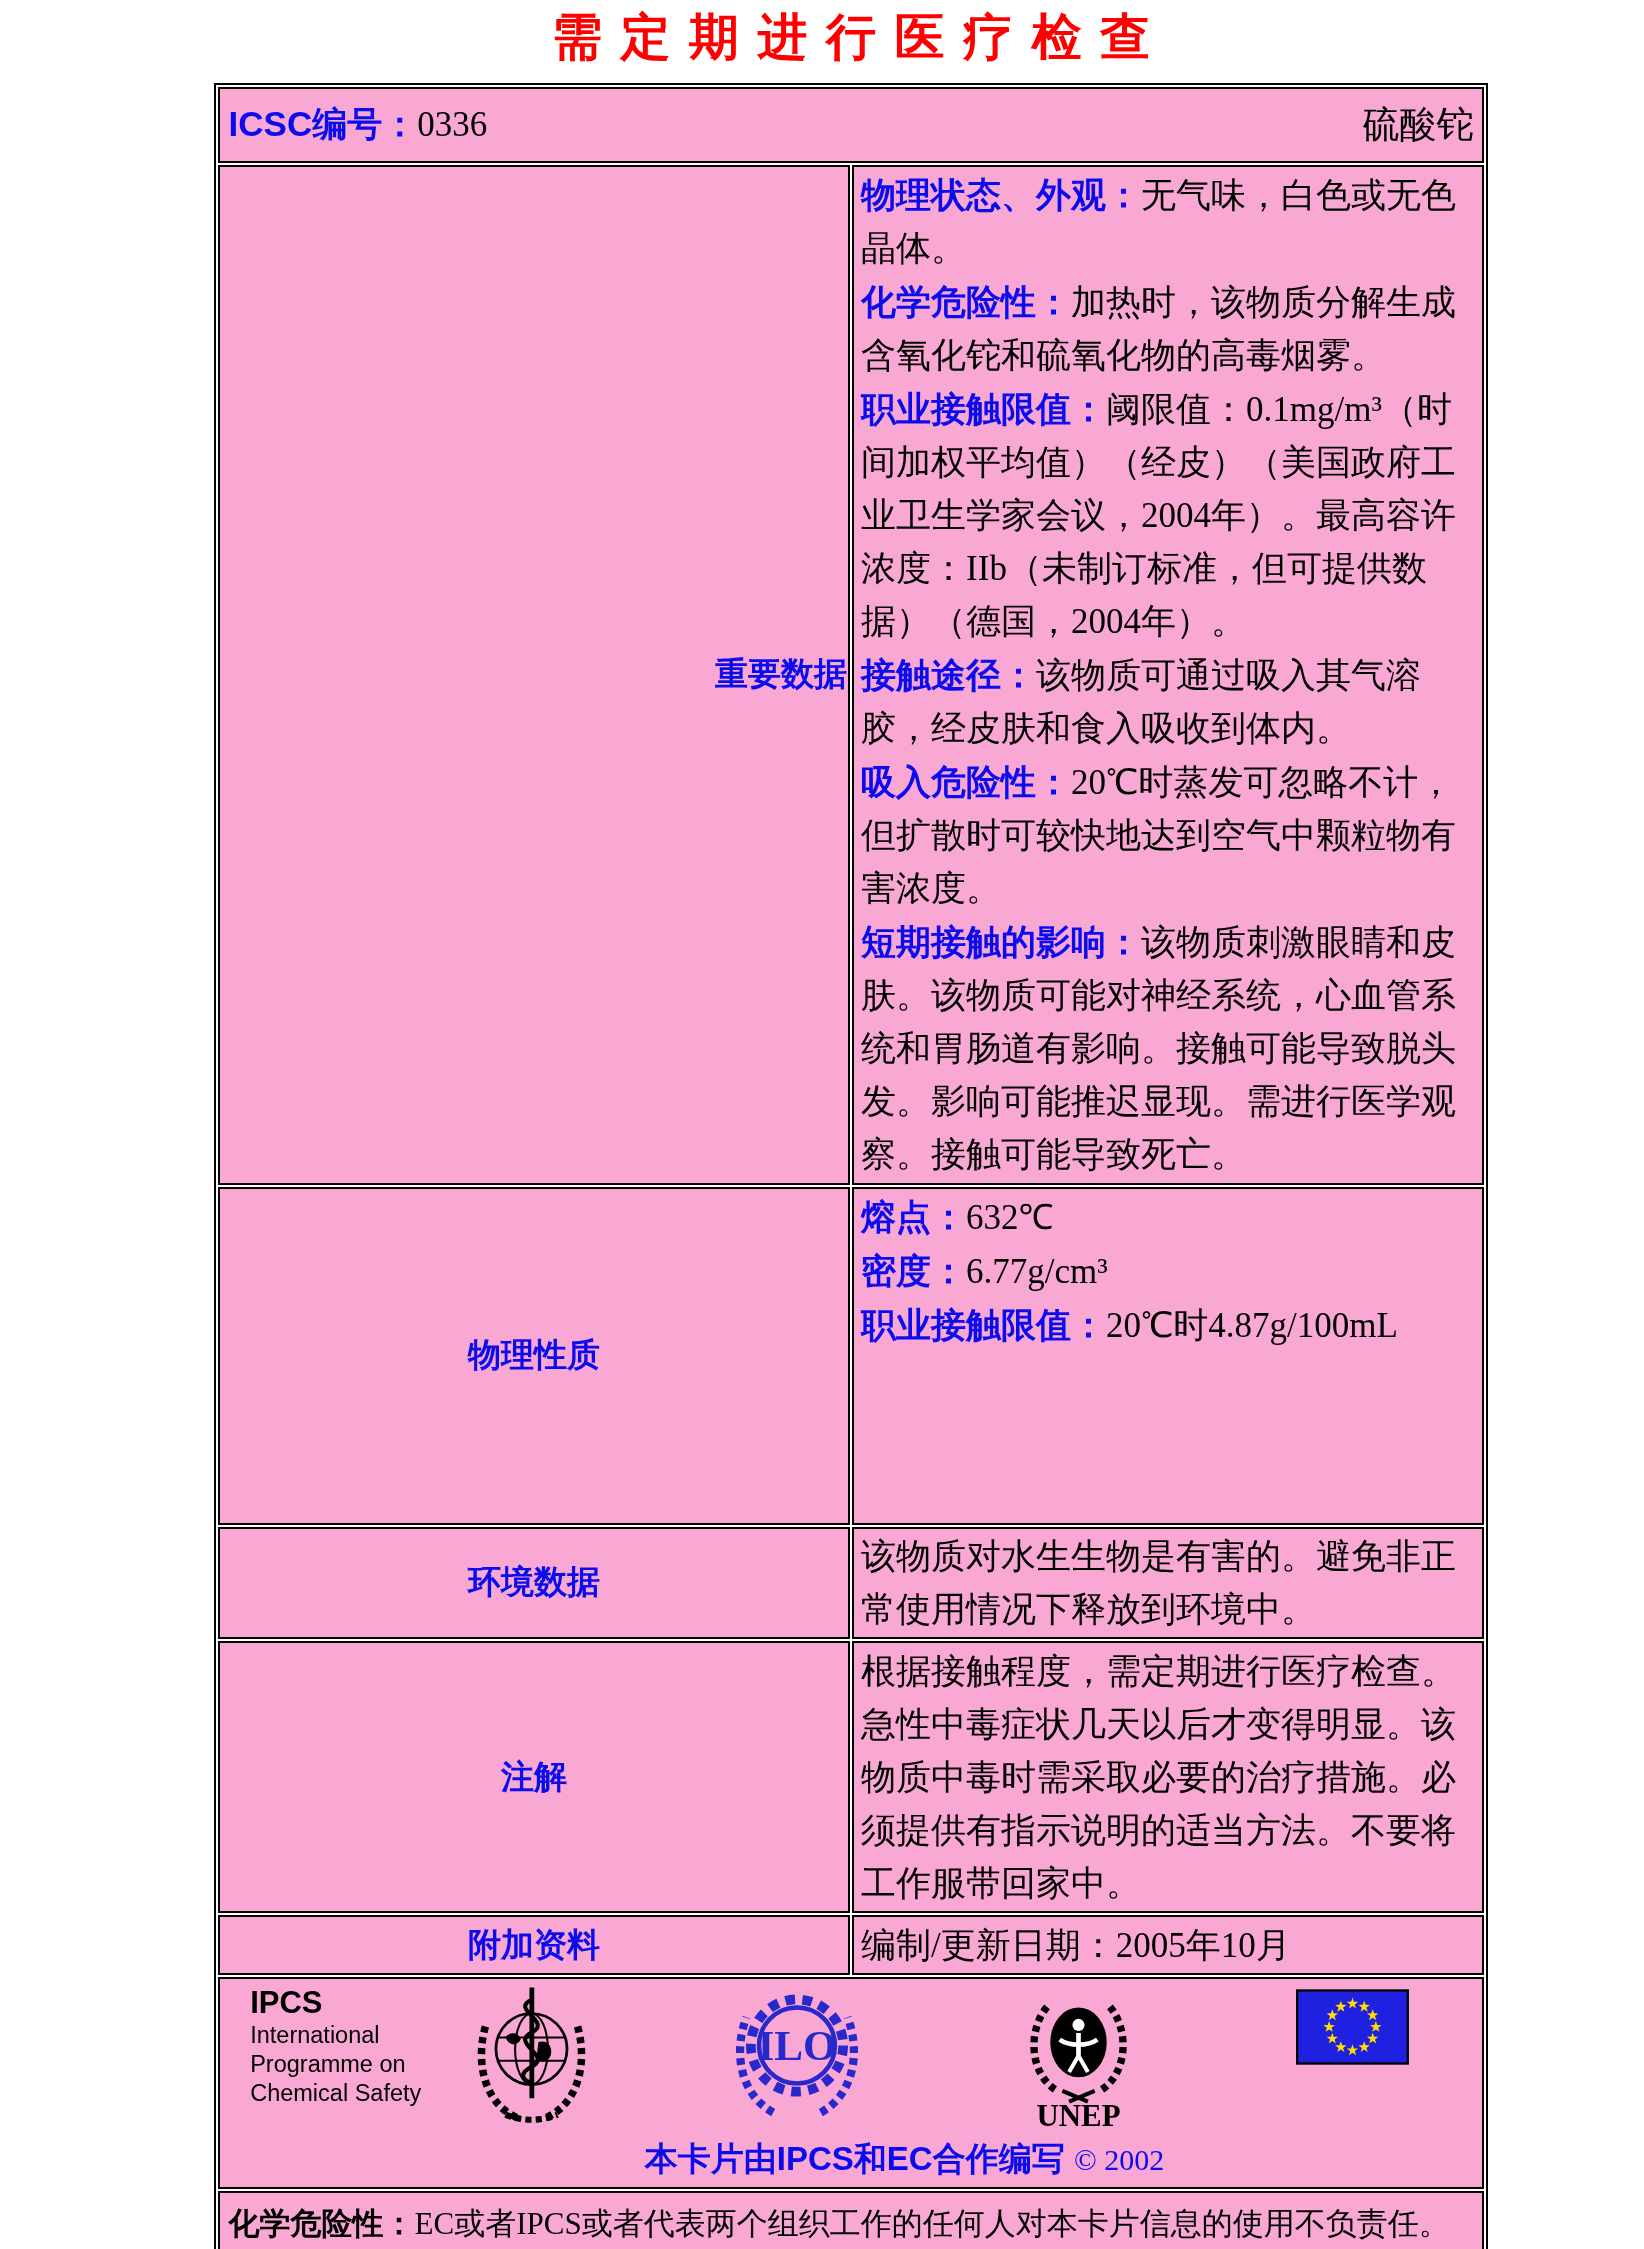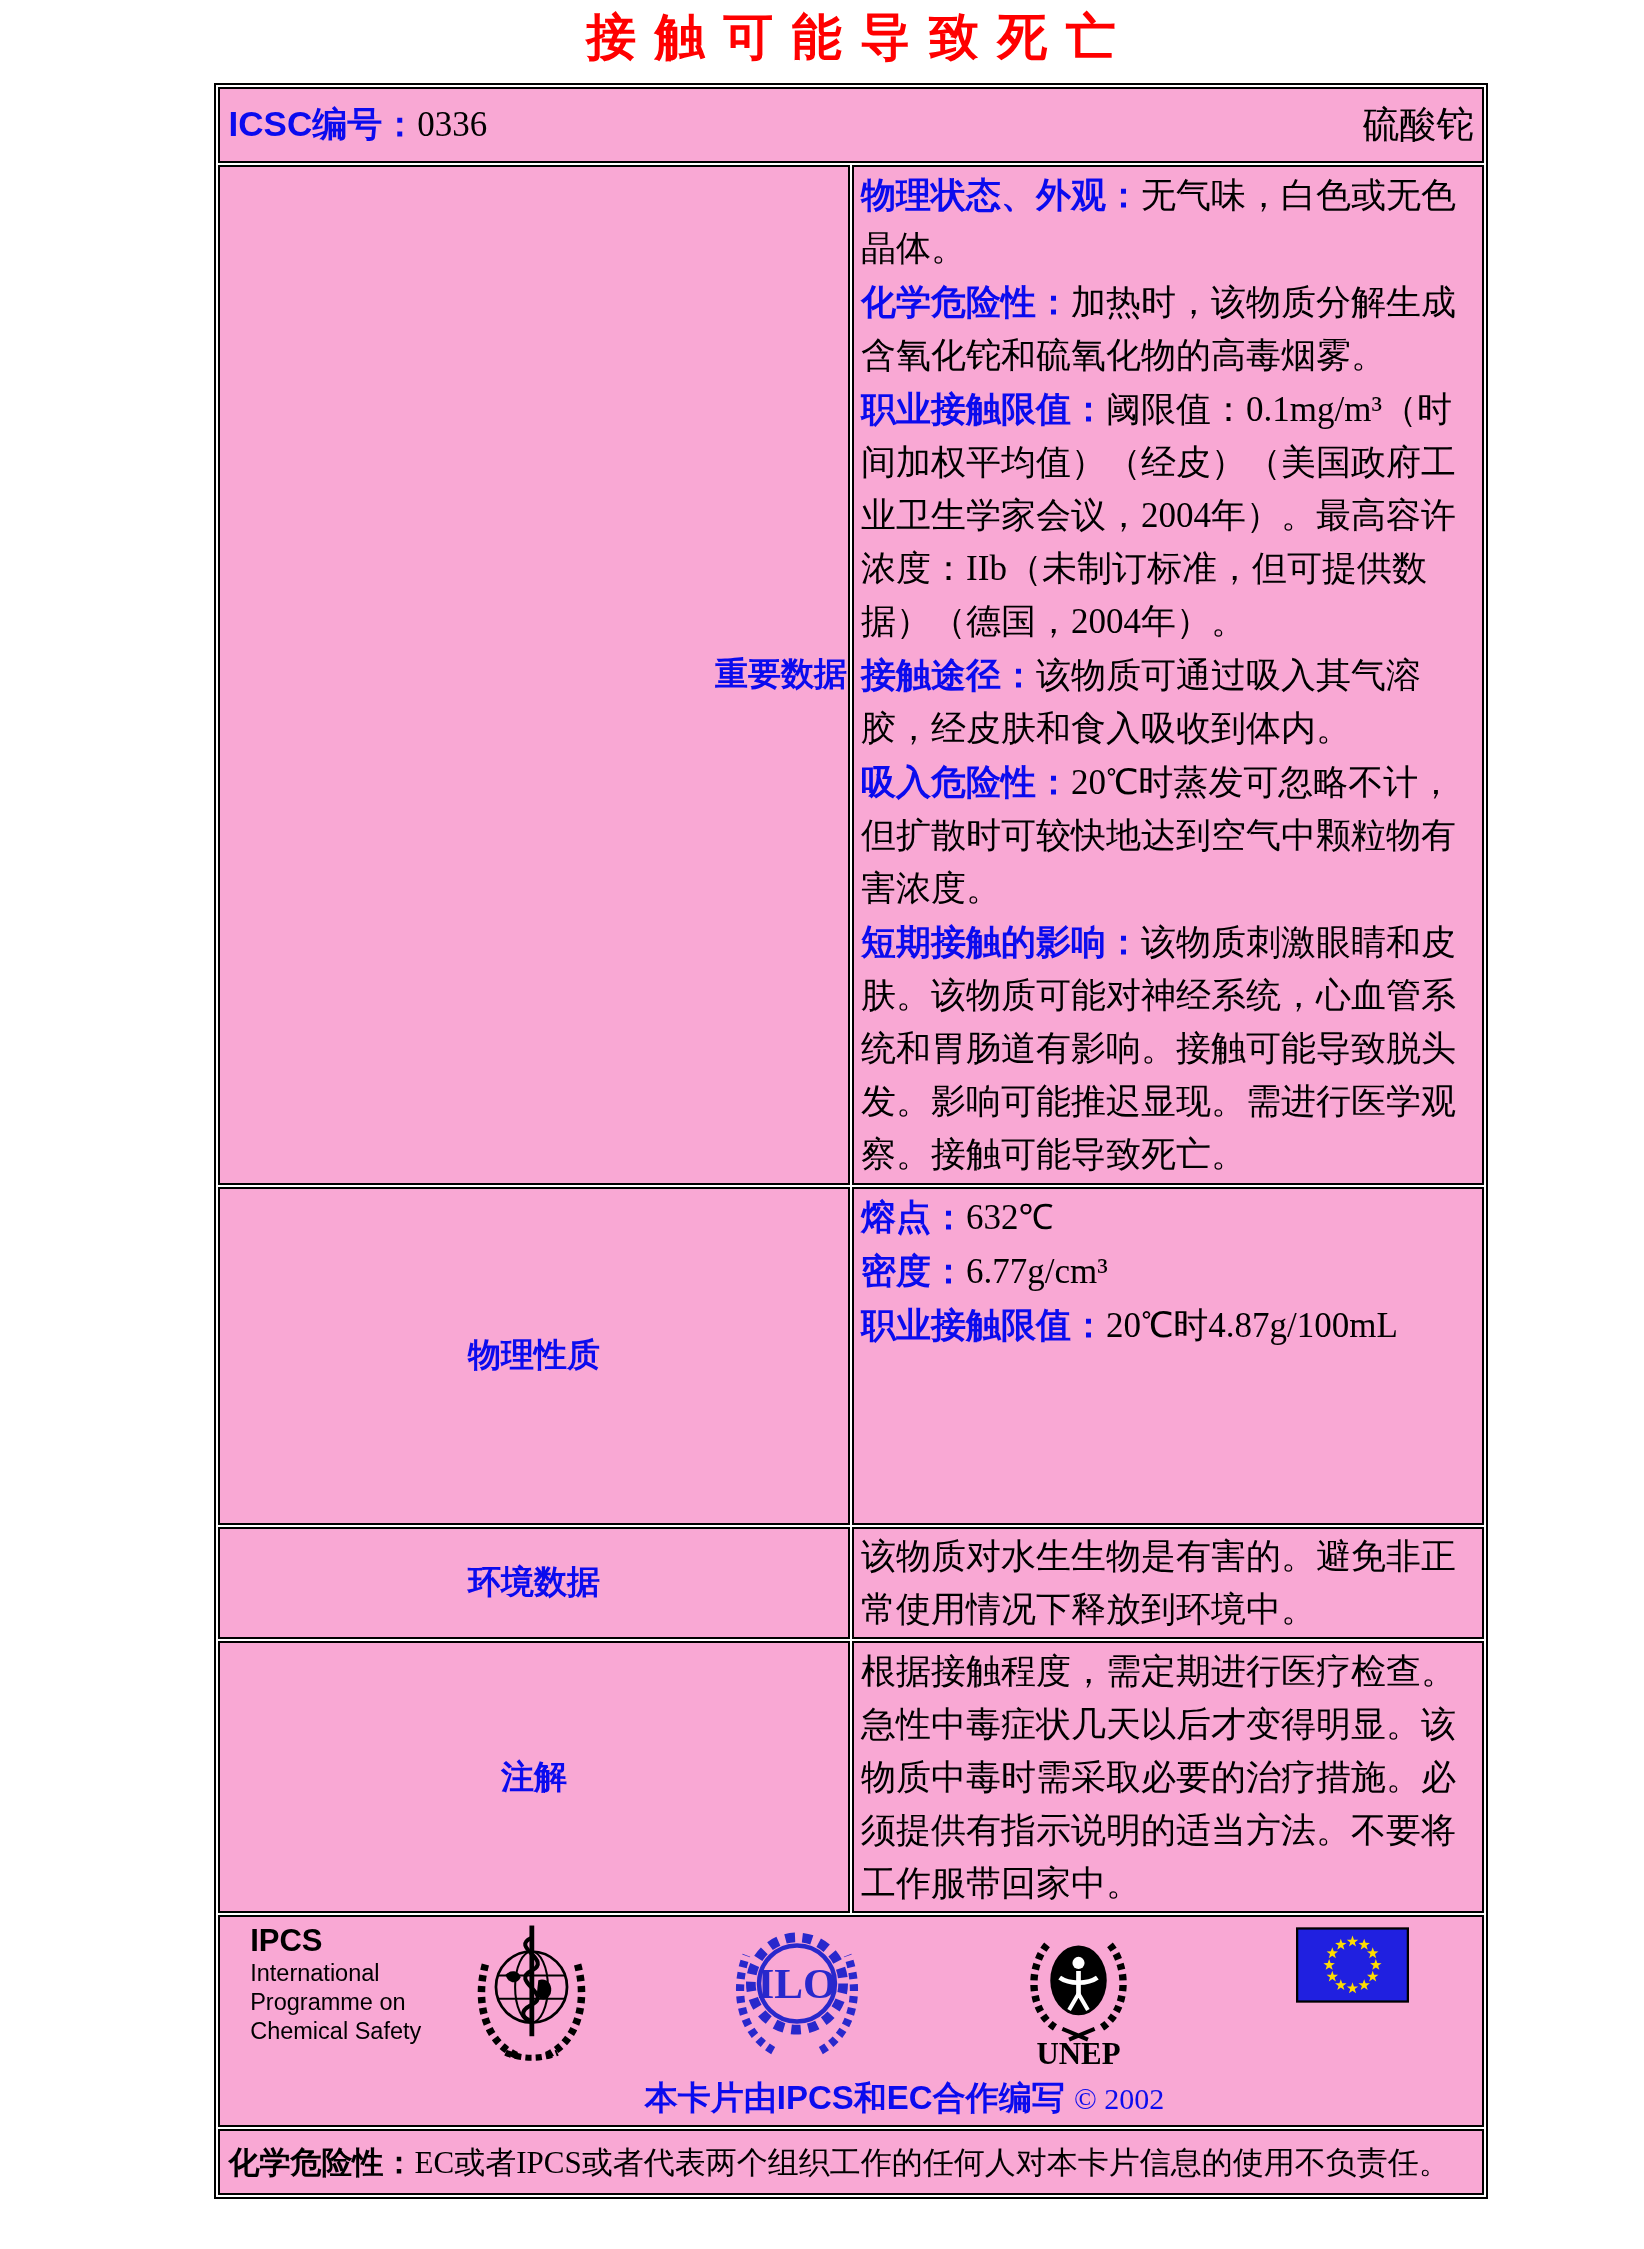--- a/index.html
+++ b/index.html
@@ -47,21 +47,21 @@
 
   .legal-cell { padding:4.3px 8.6px; font-size:31px; line-height:43px; vertical-align:middle; }
   .legal-label { font-weight:bold; color:#000;
                  font-family:"Liberation Sans", sans-serif; }
 </style>
 </head>
 <body>
 
 <div class="page">
 
-  <h1 class="title">接触可能导致死亡</h1>
+  <h1 class="title">需定期进行医疗检查</h1>
 
   <table class="card">
 
     <tbody>
         <tr>
       <td class="header-cell" colspan="2" style="height:66px;">
         <div class="hdr">
           <span>
             <span class="hdr-label">ICSC编号：</span><span class="hdr-value">0336</span>
           </span>
@@ -98,20 +98,26 @@
       </td>
     </tr>
 
     <tr>
       <td class="label-cell" style="height:147px;">注解</td>
       <td class="content-cell">
         <p>根据接触程度，需定期进行医疗检查。急性中毒症状几天以后才变得明显。该物质中毒时需采取必要的治疗措施。必须提供有指示说明的适当方法。不要将工作服带回家中。</p>
       </td>
     </tr>
 
+    <tr>
+      <td class="label-cell" style="height:47px;">附加资料</td>
+      <td class="content-cell" style="vertical-align:middle;">
+        <p>编制/更新日期：2005年10月</p>
+      </td>
+    </tr>
 
     <tr>
       <td class="logos-cell" colspan="2" style="height:187px;">
         <div class="logos">
           <div class="ipcs-block">
             <div class="ipcs-acronym">IPCS</div>
             <div class="ipcs-line">International</div>
             <div class="ipcs-line">Programme on</div>
             <div class="ipcs-line">Chemical Safety</div>
           </div>

